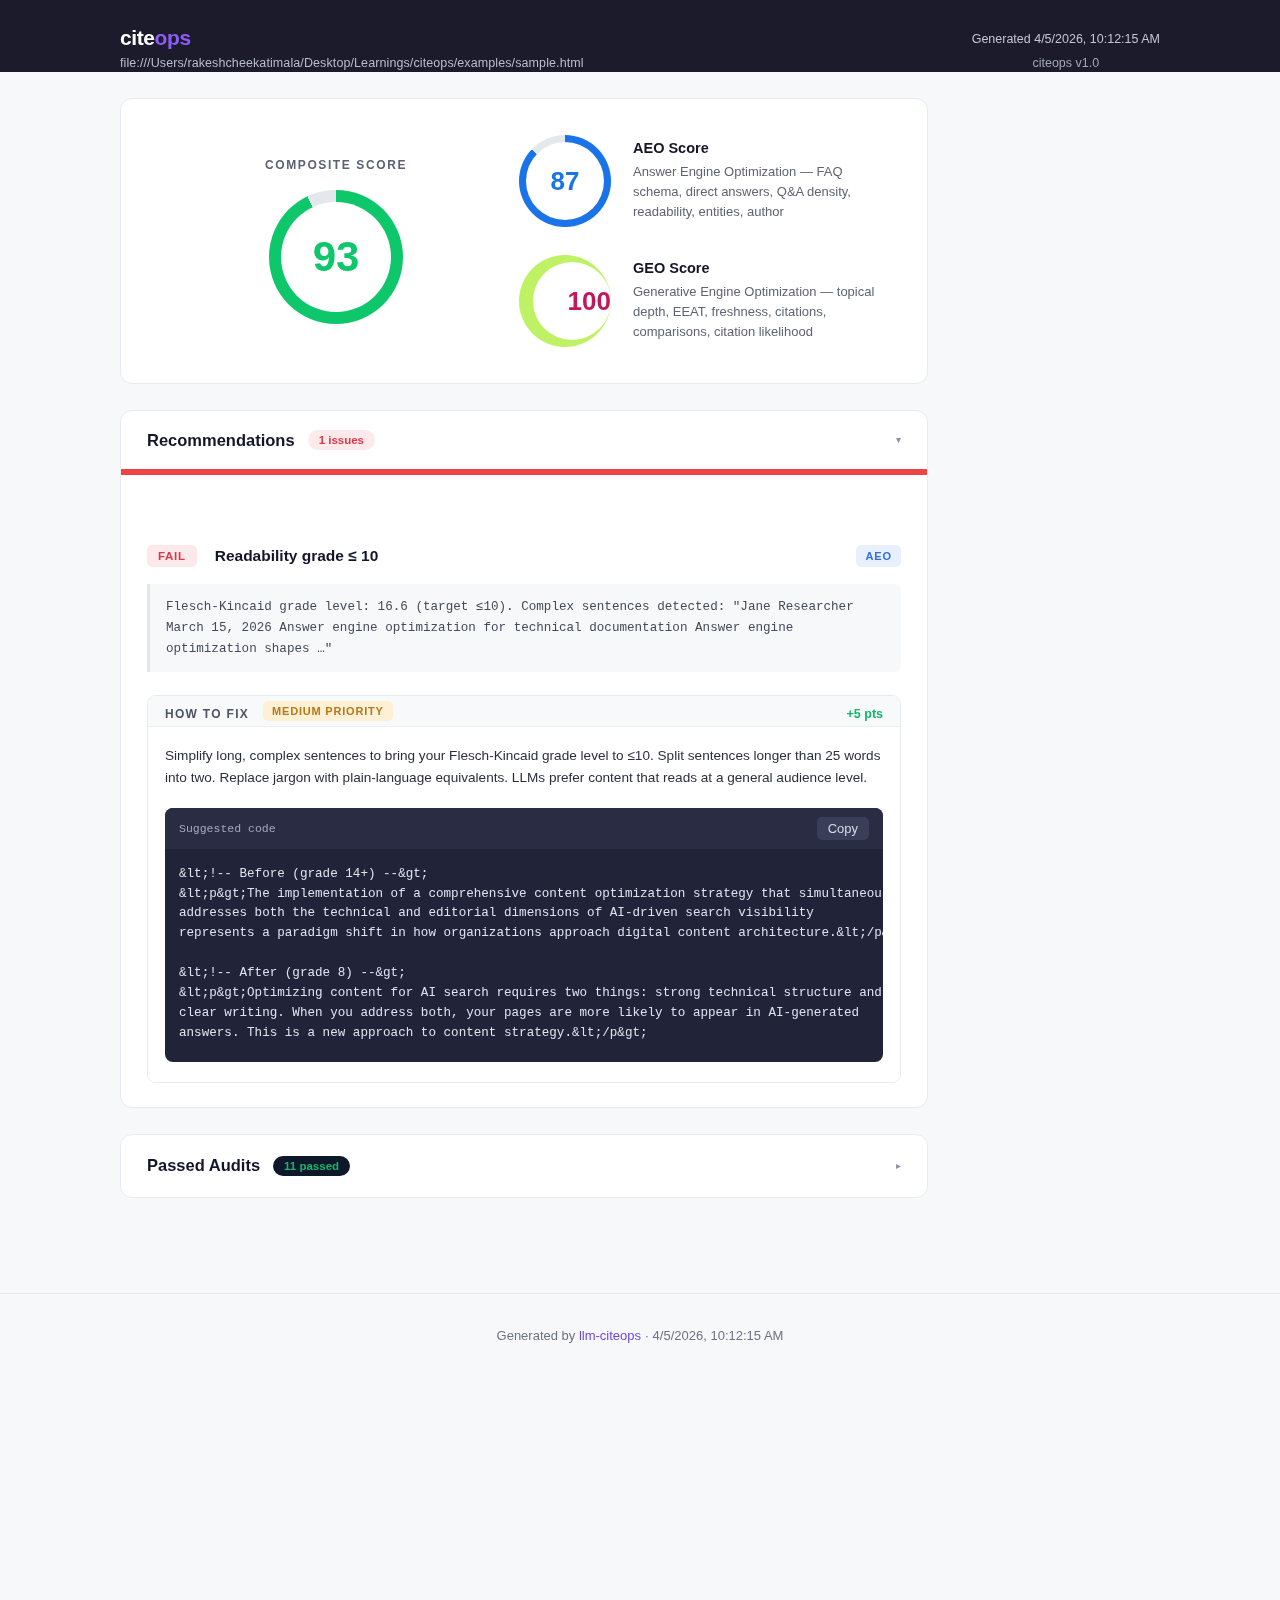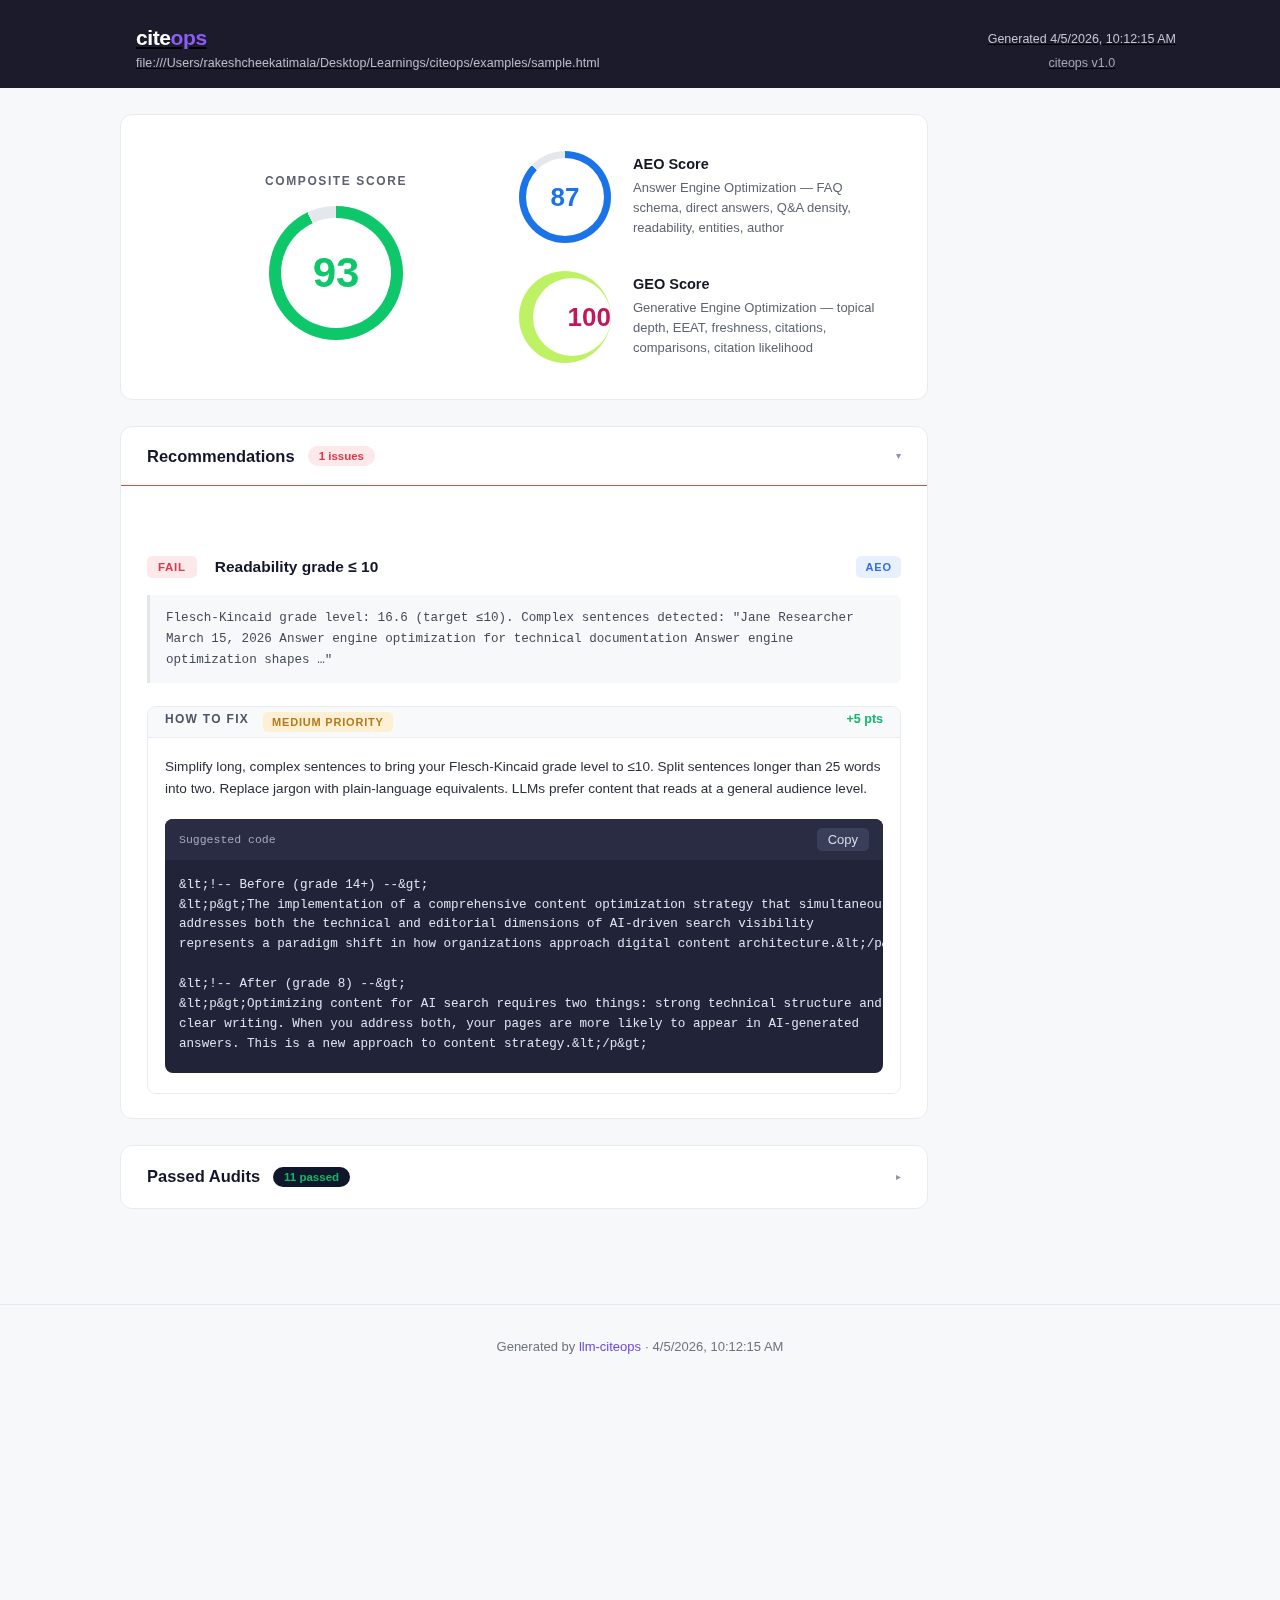--- a/index.html
+++ b/index.html
@@ -7,23 +7,22 @@
     width: 1280px;
     background: #f7f8fa;
     font-family: "Liberation Sans", sans-serif;
     -webkit-font-smoothing: antialiased;
   }
   body { min-height: 1600px; position: relative; }
 
   
   .site-header {
     background: #1b1b2b;
-    padding: 22px 0 24px 16px;
-    height: 88px;
-    text-decoration: underline;
+    padding: 22px 0 24px 0;
+    height: 72px;
   }
   .header-inner {
     width: 1280px;
     padding: 0 120px;
     display: flex;
     align-items: flex-start;
     justify-content: space-between;
   }
   .brand-block { padding-top: 4px; }
   .logo {
@@ -141,21 +140,21 @@
     line-height: 1.55;
     max-width: 500px;
   }
 
   
   .section-head {
     display: flex;
     align-items: center;
     padding: 19px 26px 19px 26px;
     cursor: pointer;
-    border-bottom: 1px solid #ef4444;
+    border-bottom: 6px solid #ef4444;
   }
   .section-head.no-border { border-bottom: none; }
   .section-title {
     font-size: 16.5px;
     font-weight: bold;
     color: #13162a;
   }
   .pill {
     font-size: 11.5px;
     font-weight: bold;
@@ -222,21 +221,21 @@
   .fixbox {
     margin-top: 23px;
     border: 1px solid #e8eaef;
     border-radius: 9px;
     overflow: hidden;
   }
   .fix-head {
     background: #f8f9fb;
     border-bottom: 1px solid #eceef2;
     display: flex;
-    align-items: flex-start;
+    align-items: flex-end;
     padding: 5px 17px;
   }
   .fix-head-label {
     font-size: 12px;
     font-weight: bold;
     letter-spacing: 1.3px;
     color: #4d5463;
   }
   .badge-priority {
     margin-left: 14px;

